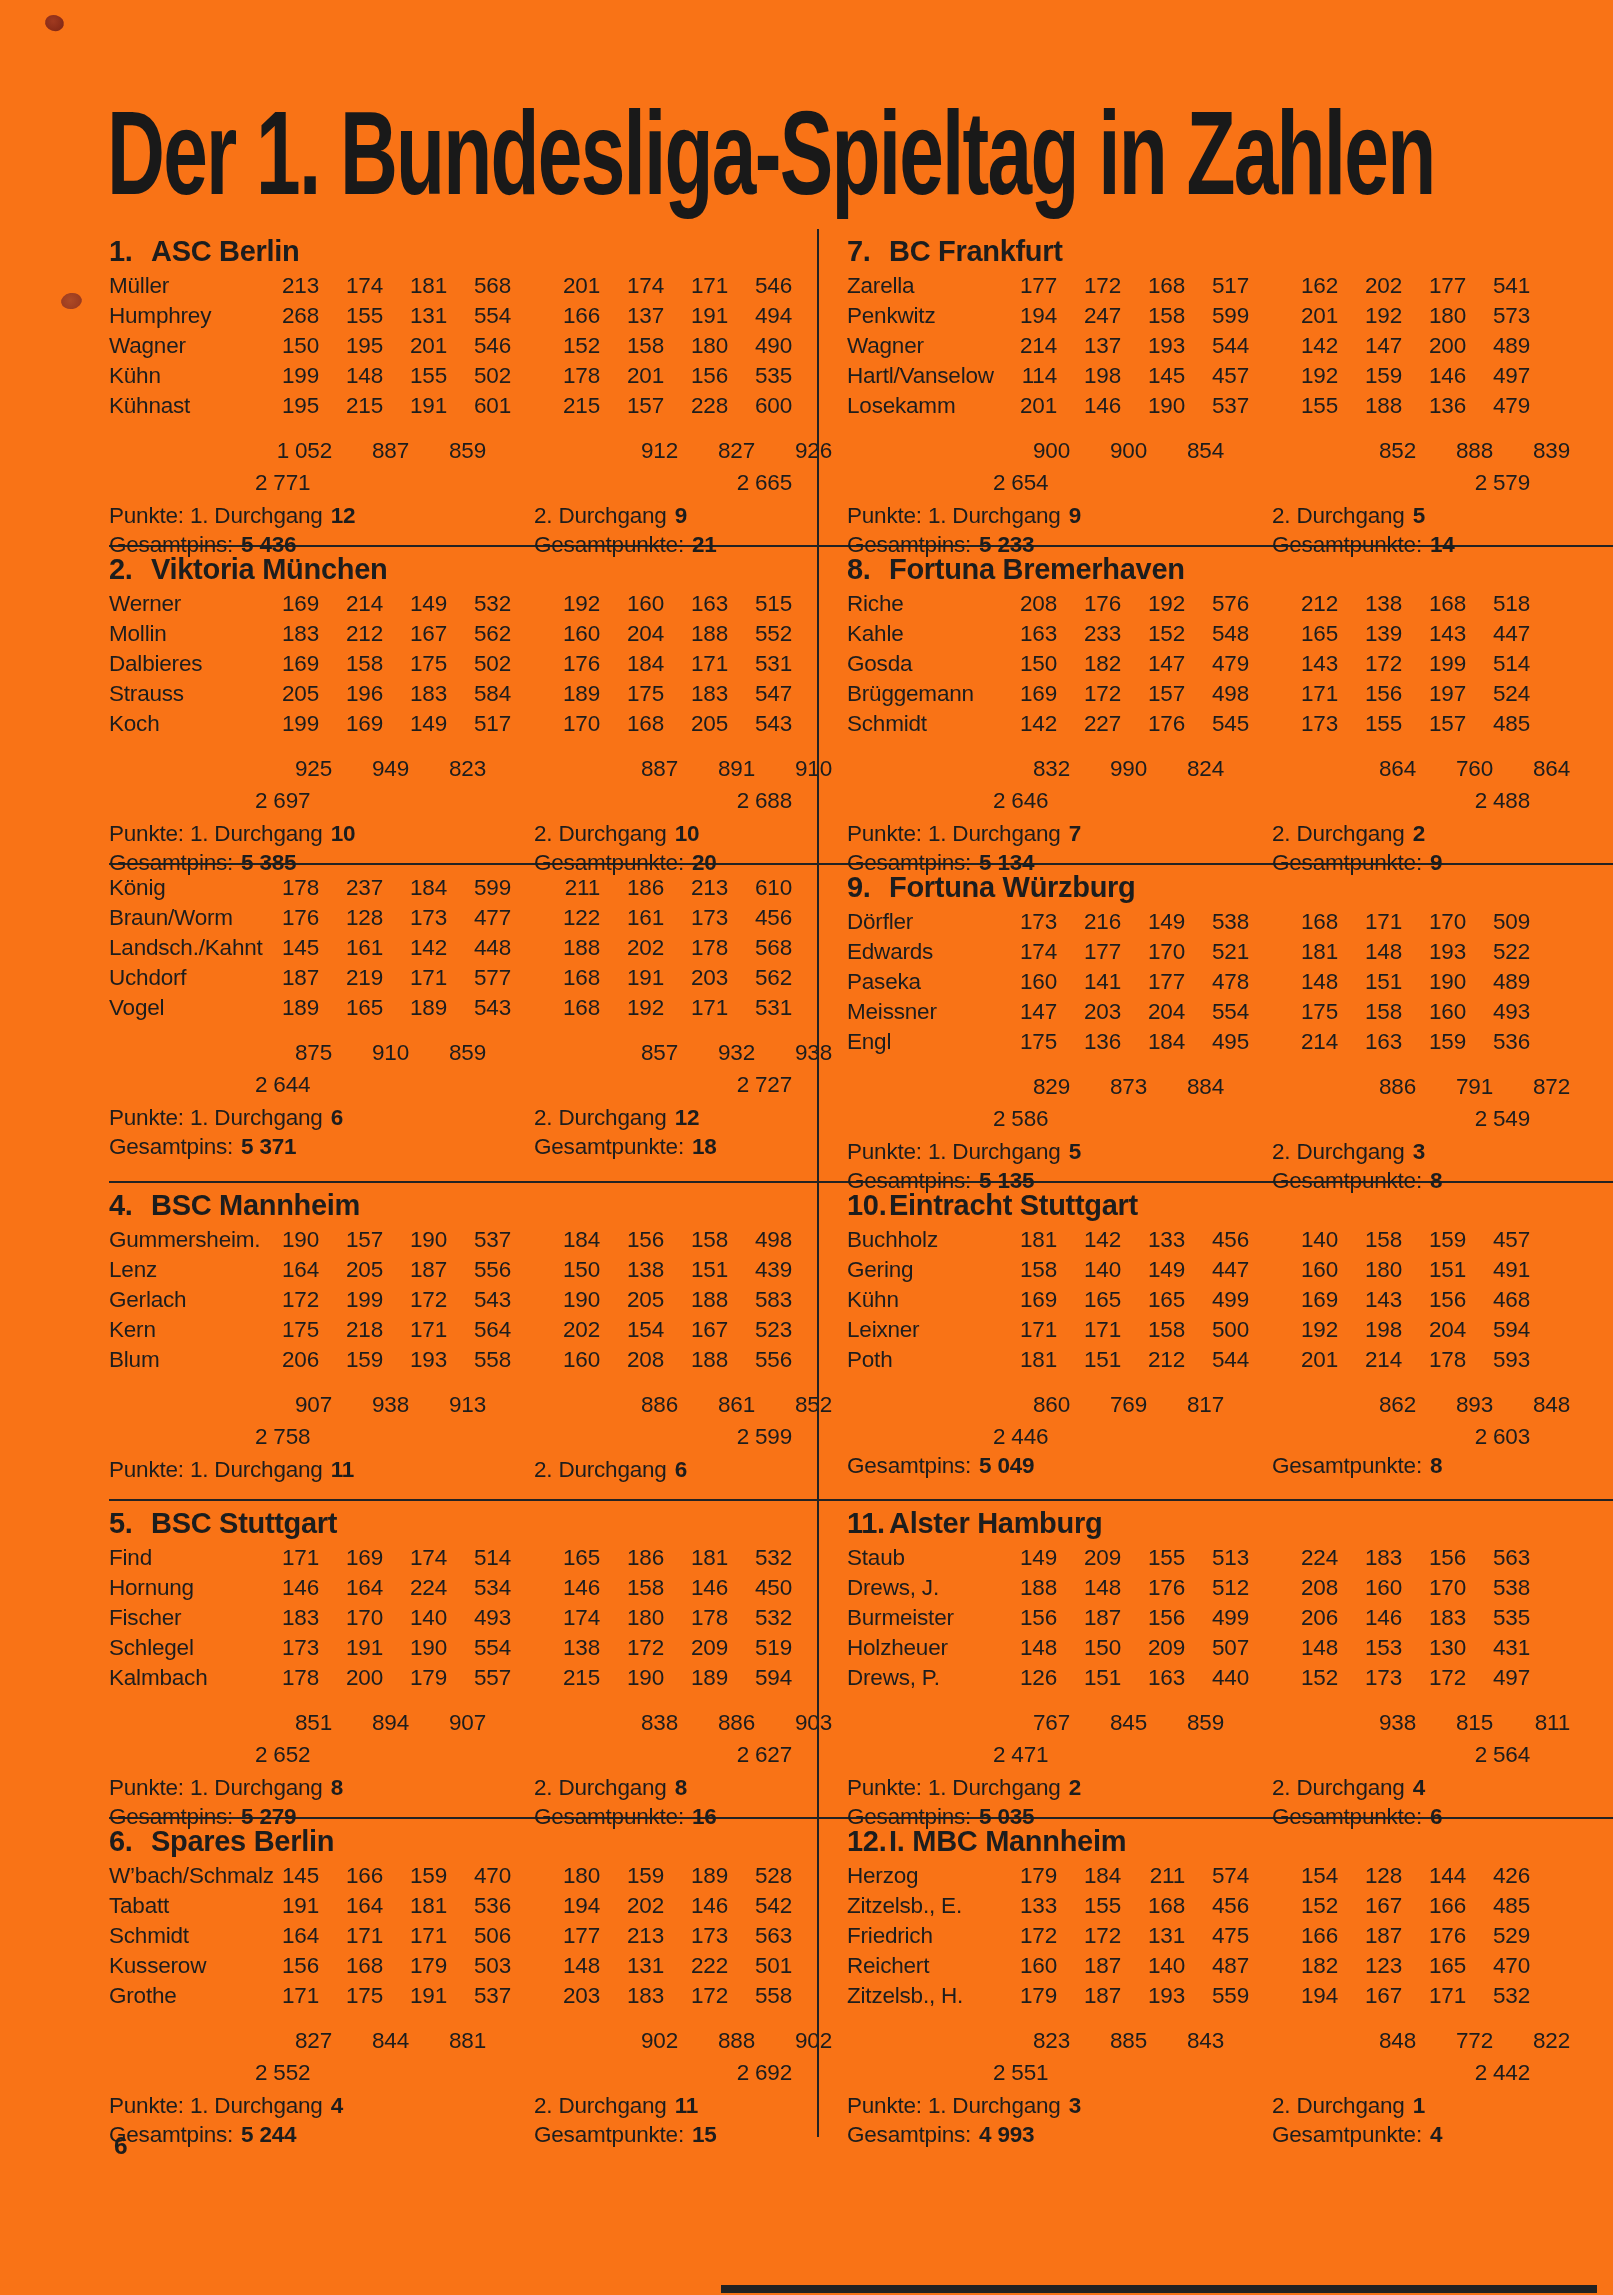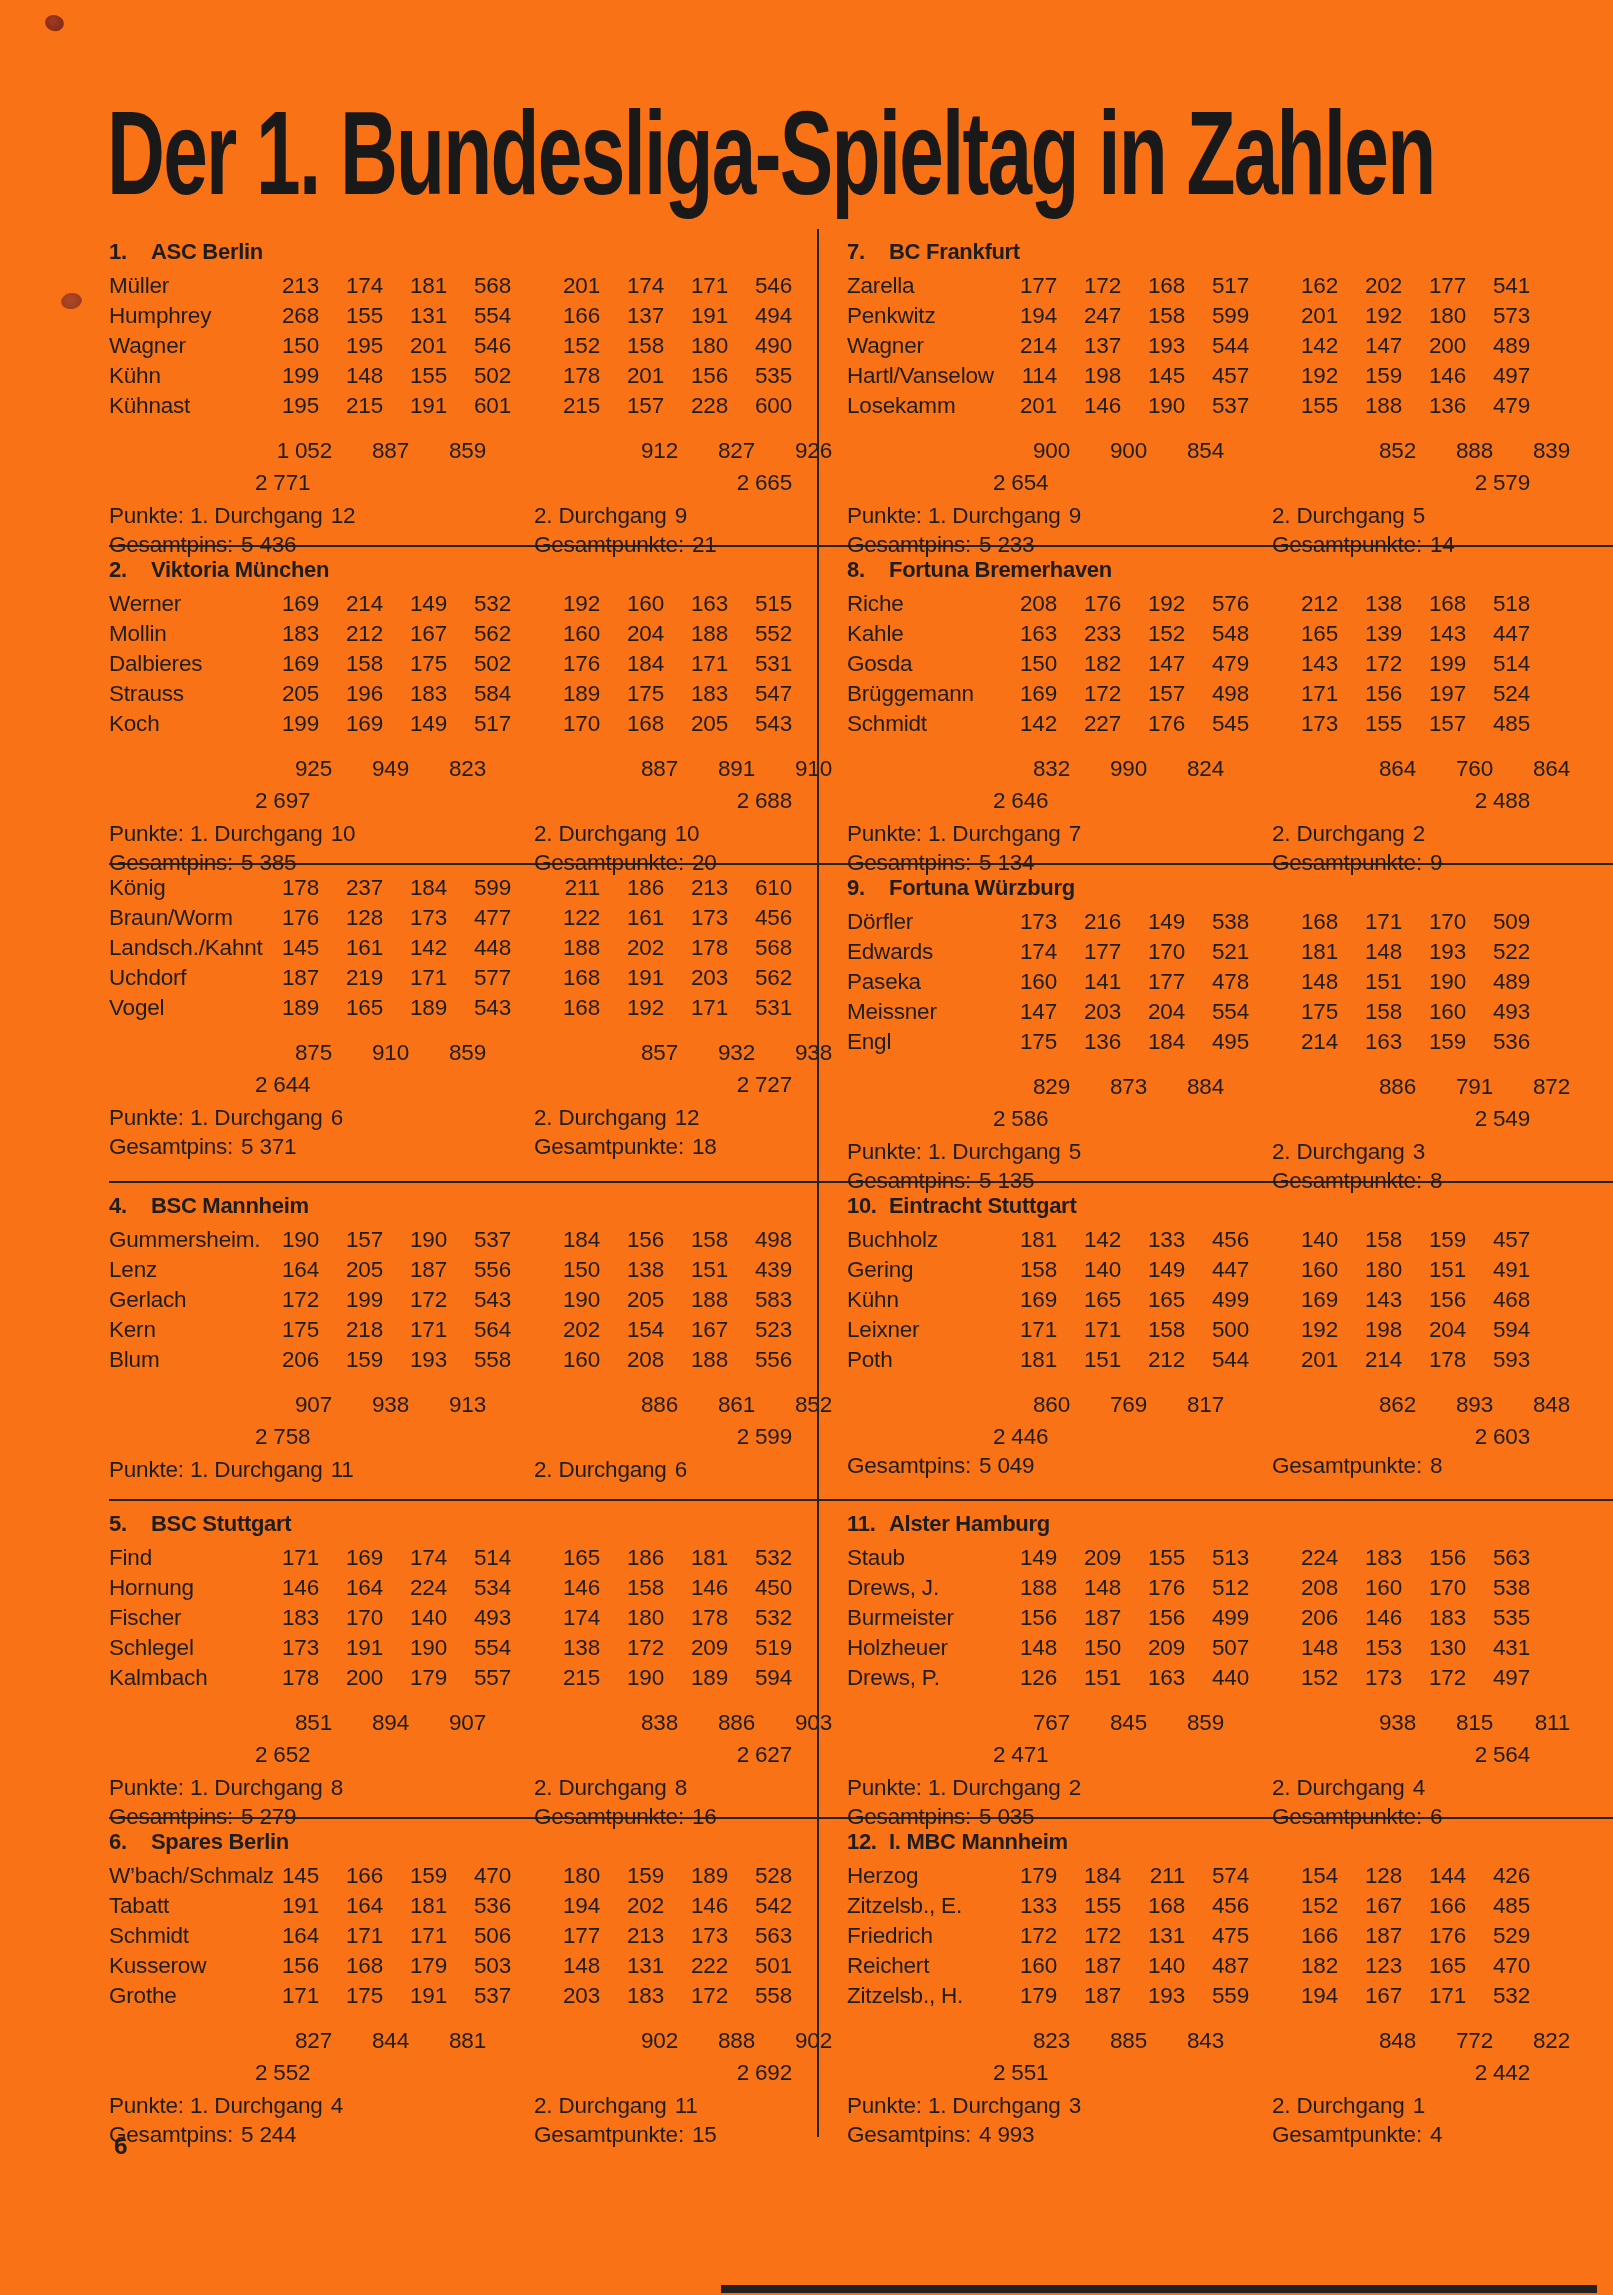--- a/index.html
+++ b/index.html
@@ -25,41 +25,41 @@
   .teams-grid{
     position:absolute;left:109px;top:229px;width:1494px;
     display:grid;
     grid-template-columns:708px 1fr;
     grid-template-rows:repeat(6,318px);
     grid-auto-flow:column;
   }
   .team{padding-top:8px;box-sizing:border-box;}
   .team.right-col{border-left:2.6px solid #232323;padding-left:28px;}
   .team:not(.last-row){border-bottom:2.6px solid #232323;}
-  .thead{font-size:22px;font-weight:bold;line-height:29px;margin-bottom:5.3px;letter-spacing:-0.3px;}
+  .thead{font-size:29px;font-weight:bold;line-height:29px;margin-bottom:5.3px;letter-spacing:-0.3px;}
   .t-rank{display:inline-block;min-width:42px;}
   .row{
     display:grid;
     grid-template-columns:146px 64px 64px 64px 64px 25px 64px 64px 64px 64px;
     font-size:22.5px;line-height:30px;
   }
   .row .num{text-align:right;white-space:nowrap;}
   .c2{grid-column:2}.c3{grid-column:3}.c4{grid-column:4}.c5{grid-column:5}
   .c7{grid-column:7}.c8{grid-column:8}.c9{grid-column:9}.c10{grid-column:10}
   .p-name{grid-column:1;white-space:nowrap;overflow:visible;}
   .sums{margin-top:12px;line-height:35px;gap:13px;}
   .totals{line-height:29px;}
   .tot1{grid-column:2/6;white-space:nowrap;}
   .tot2{grid-column:7/11;text-align:right;white-space:nowrap;}
   .meta{
     display:grid;grid-template-columns:425px 1fr;
     font-size:22.5px;line-height:29px;white-space:nowrap;
   }
   .meta.first{margin-top:4px;}
-  .meta .val{margin-left:8px;}
+  .meta .val{margin-left:8px;font-weight:bold;}
   .pagenum{position:absolute;left:114px;top:2132px;font-size:24.5px;font-weight:bold;}
   .edge-bar{position:absolute;left:721px;top:2285px;width:876px;height:8px;background:#222;}
 </style>
 </head>
 <body>
 
 <div class="sheet">
   <div class="speck s1"></div>
   <div class="speck s2"></div>
   <h1 class="title">Der 1. Bundesliga-Spieltag in Zahlen</h1>

